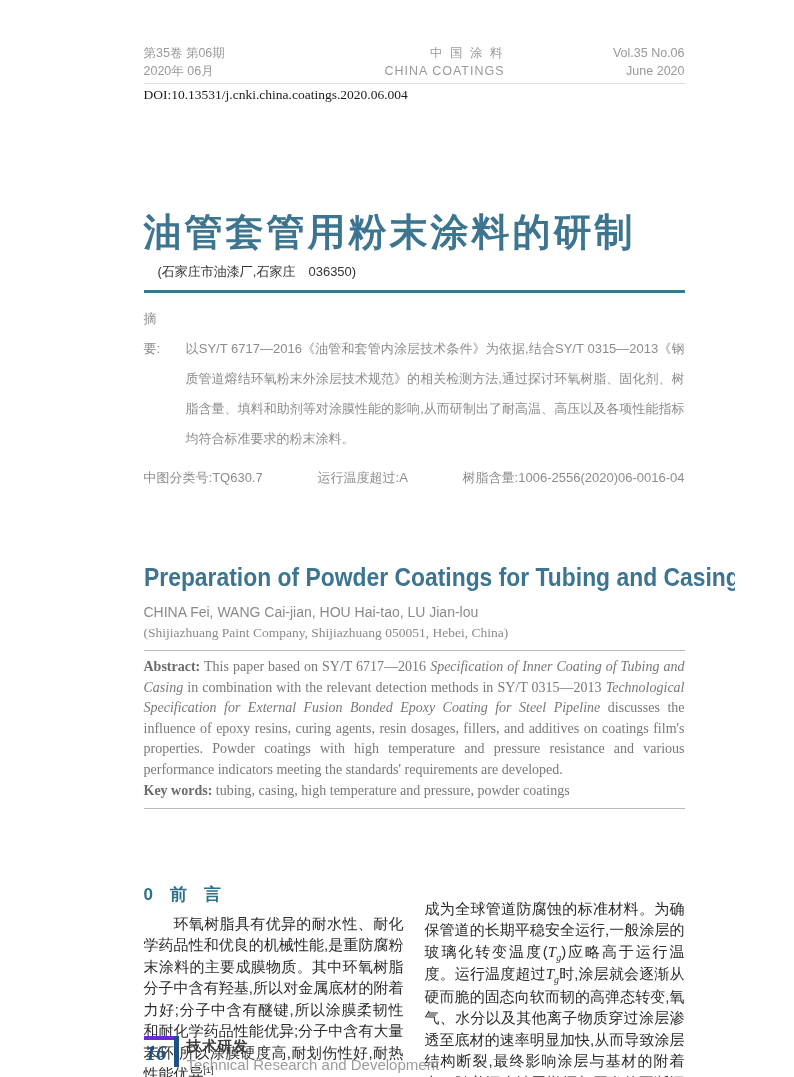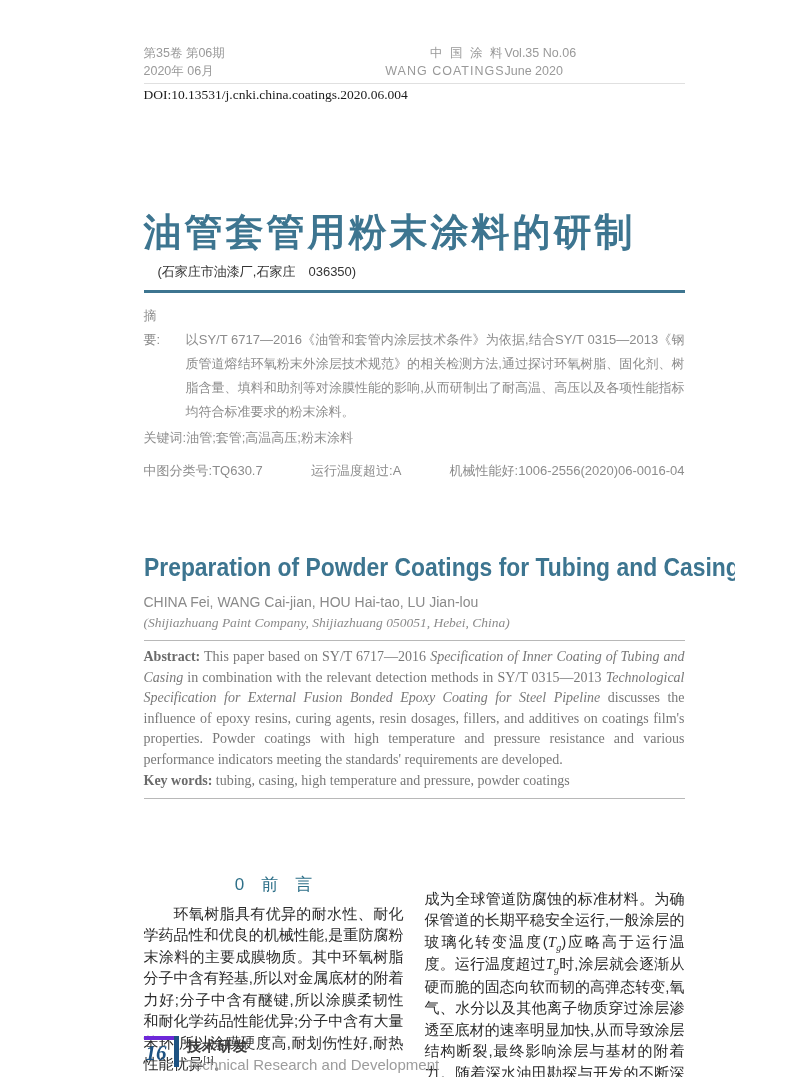--- a/index.html
+++ b/index.html
@@ -20,21 +20,21 @@
     display: flex;
     justify-content: space-between;
     align-items: flex-start;
     color: #999999;
     font-size: 12.5px;
     line-height: 18px;
   }
   .jheader .cell-left { text-align: left; width: 180px; }
   .jheader .cell-center { text-align: right; flex: 1; letter-spacing: 2px; }
   .jheader .cell-center .en { letter-spacing: 1px; }
-  .jheader .cell-right { width: 180px; }
+  .jheader .cell-right { text-align: right; width: 180px; }
   .header-rule { border-top: 1px solid #e0e0e0; margin-top: 3px; }
   .doi-line {
     font-family: "Liberation Serif", serif;
     color: #1a1a1a;
     font-size: 13.5px;
     margin-top: 3px;
   }
 
   
   .cn-title {
@@ -55,41 +55,40 @@
   .cn-authors .marker { font-weight: normal; margin-right: 8px; }
   .cn-affil {
     margin-top: 5px;
     margin-left: 14px;
     font-size: 13px;
     color: #333333;
   }
   .teal-rule { margin-top: 9px; height: 3px; background: #3d7590; }
 
   
-  .cn-abstract-block { margin-top: 11px; color: #8c8c8c; font-size: 13px; line-height: 24px; }
+  .cn-abstract-block { margin-top: 11px; color: #8c8c8c; font-size: 13px; line-height: 30px; }
   .cn-abstract { padding-left: 42px; text-align: justify; }
   .cn-abstract .label { display: inline-block; width: 42px; margin-left: -42px; }
   .cn-keywords { margin-top: 2px; }
   .cn-meta { margin-top: 9px; display: flex; justify-content: space-between; }
 
   
   .en-title {
     margin-top: 69px;
     font-size: 26px;
     font-weight: bold;
     color: #3d7590;
     white-space: nowrap;
     transform: scaleX(0.88);
     transform-origin: left center;
   }
   .en-authors { margin-top: 11px; font-size: 14px; color: #8a8a8a; }
   .en-affil {
     margin-top: 5px;
     font-family: "Liberation Serif", serif;
-    font-style: italic;
     font-size: 13.5px;
     color: #8a8a8a;
   }
   .gray-rule { border-top: 1px solid #b8b8b8; }
   .rule-above-abs { margin-top: 9px; }
   .en-abstract-block {
     font-family: "Liberation Serif", serif;
     color: #787878;
     font-size: 14px;
     line-height: 20.5px;
@@ -100,23 +99,22 @@
   .en-abstract .i { font-style: italic; }
   .en-keywords { margin-top: 1px; }
   .rule-below-abs { margin-top: 6px; }
 
   
   .body-cols { margin-top: 74px; display: flex; gap: 21px; }
   .col { width: 318px; }
   .sec-heading {
     color: #2e7089;
     font-size: 17px;
-    font-weight: normal;
+    font-weight: bold;
     margin-bottom: 7px;
-    text-align: center;
   }
   .sec-heading .num { margin-right: 17px; }
   .body-p {
     font-size: 15px;
     line-height: 21.5px;
     color: #2b2b2b;
     text-align: justify;
     text-indent: 2em;
   }
   .body-p.noindent { text-indent: 0; }
@@ -148,41 +146,40 @@
 
 <div class="page">
 
   <div class="jheader">
     <div class="cell-left">
       <div>第35卷  第06期</div>
       <div>2020年 06月</div>
     </div>
     <div class="cell-center">
       <div>中 国 涂 料</div>
-      <div class="en">WANG COATINGS</div>
+      <div class="en">CHINA COATINGS</div>
     </div>
     <div class="cell-right">
       <div>Vol.35  No.06</div>
       <div>June 2020</div>
     </div>
   </div>
   <div class="header-rule"></div>
   <div class="doi-line">DOI:10.13531/j.cnki.china.coatings.2020.06.004</div>
 
   <h1 class="cn-title">油管套管用粉末涂料的研制</h1>
   <div class="cn-affil">(石家庄市油漆厂,石家庄　036350)</div>
   <div class="teal-rule"></div>
 
   <div class="cn-abstract-block">
     <p class="cn-abstract"><span class="label">摘　要:</span><span>以SY/T 6717—2016《油管和套管内涂层技术条件》为依据,结合SY/T 0315—2013《钢质管道熔结环氧粉末外涂层技术规范》的相关检测方法,通过探讨环氧树脂、固化剂、树脂含量、填料和助剂等对涂膜性能的影响,从而研制出了耐高温、高压以及各项性能指标均符合标准要求的粉末涂料。</span></p>
-    <p class="cn-keywords"><span>关键词:</span><span>油管;套管;高温高压;粉末涂料</span></p>
     <div class="cn-meta">
       <span><span>中图分类号:</span><span>TQ630.7</span></span>
       <span><span>运行温度超过:</span><span>A</span></span>
-      <span><span>机械性能好:</span><span>1006-2556(2020)06-0016-04</span></span>
+      <span><span>树脂含量:</span><span>1006-2556(2020)06-0016-04</span></span>
     </div>
   </div>
 
   <h2 class="en-title">Preparation of Powder Coatings for Tubing and Casing</h2>
   <div class="en-authors">CHINA Fei, WANG Cai-jian, HOU Hai-tao, LU Jian-lou</div>
   <div class="en-affil">(Shijiazhuang Paint Company, Shijiazhuang 050051, Hebei, China)</div>
   <div class="gray-rule rule-above-abs"></div>
   <div class="en-abstract-block">
     <p class="en-abstract"><span class="b">Abstract:</span><span> This paper based on SY/T 6717—2016 </span><span class="i">Specification of Inner Coating of Tubing and Casing</span><span> in combination with the relevant detection methods in SY/T 0315—2013 </span><span class="i">Technological Specification for External Fusion Bonded Epoxy Coating for Steel Pipeline</span><span> discusses the influence of epoxy resins, curing agents, resin dosages, fillers, and additives on coatings film's properties. Powder coatings with high temperature and pressure resistance and various performance indicators meeting the standards' requirements are developed.</span></p>
     <p class="en-keywords"><span class="b">Key words:</span><span> tubing, casing, high temperature and pressure, powder coatings</span></p>

